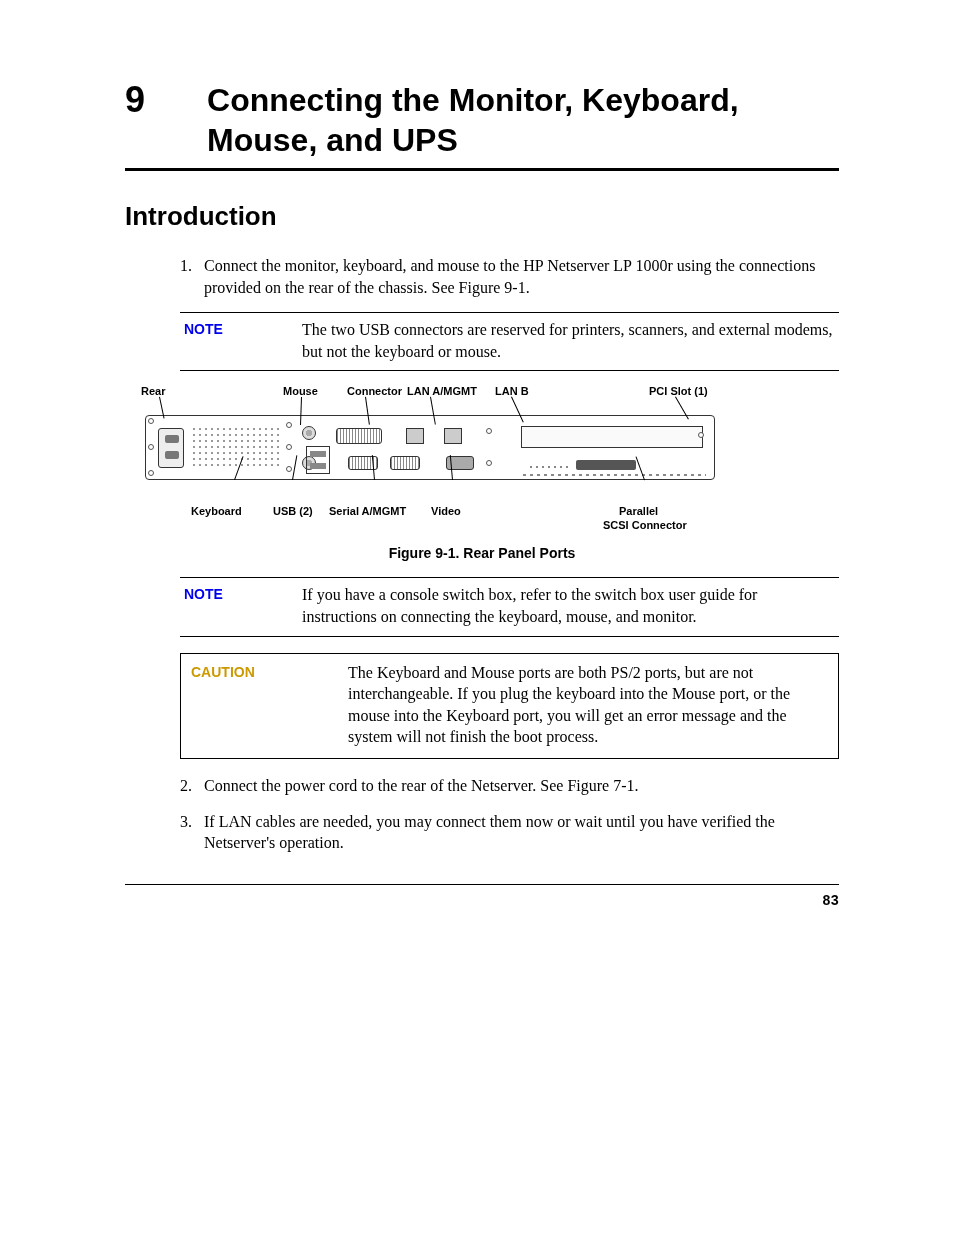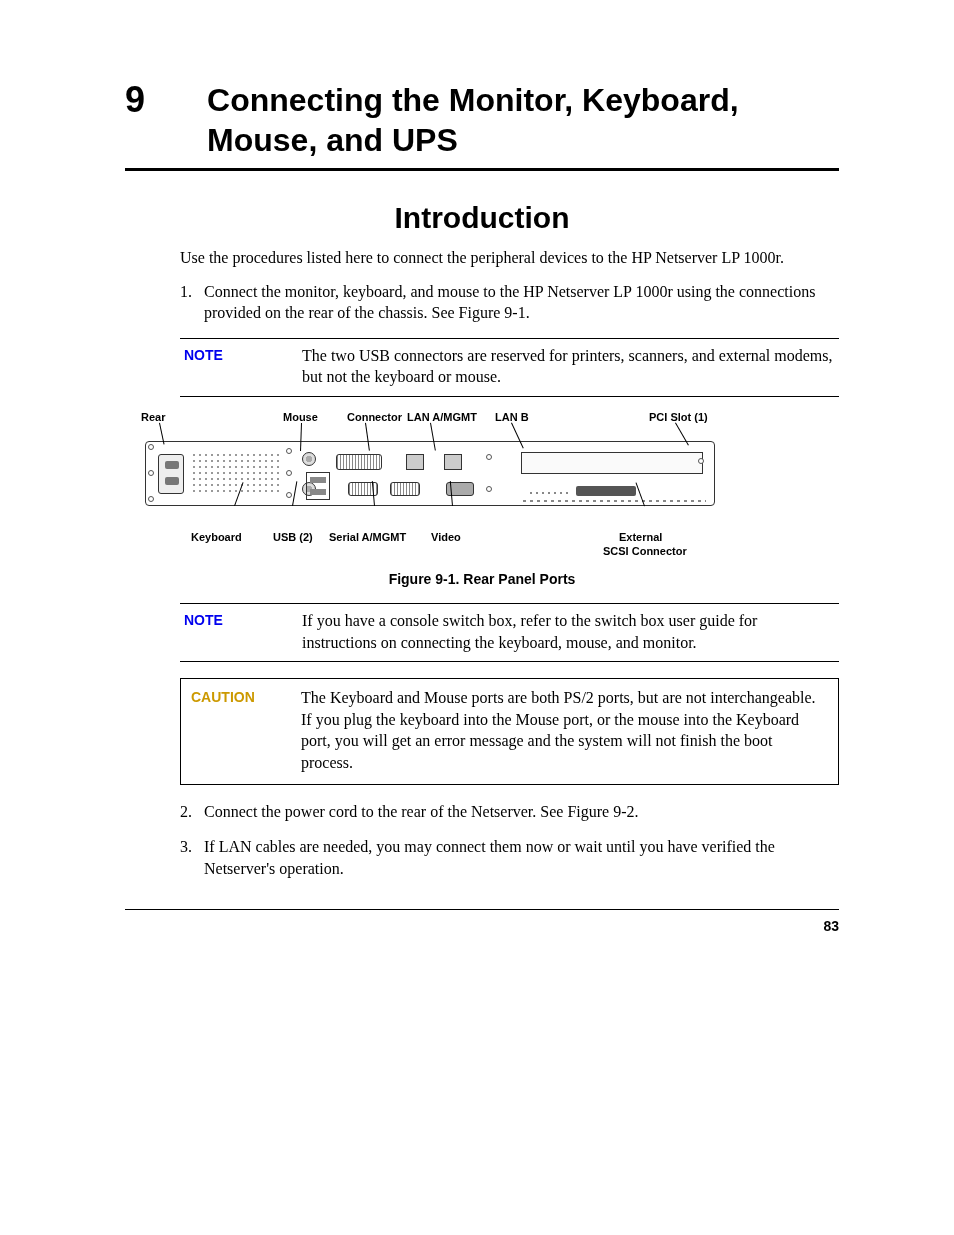--- a/index.html
+++ b/index.html
@@ -34,24 +34,23 @@
       line-height: 1.25;
       margin-left: 40px;
     }
     .thick-rule {
       border: none;
       border-top: 3px solid #000;
       margin: 8px 0 30px 0;
     }
     .section-heading {
       font-family: Arial, Helvetica, sans-serif;
-      font-size: 30px;
-      font-weight: bold;
-      margin-bottom: 12px;
-      text-align: center;
+      font-size: 26px;
+      font-weight: bold;
+      margin-bottom: 23px;
     }
     .intro-text {
       margin-left: 55px;
       font-size: 16px;
       line-height: 1.35;
       margin-bottom: 12px;
     }
     .ol-list {
       margin-left: 55px;
       font-size: 16px;
@@ -241,20 +240,21 @@
       margin: 6px 0 16px 0;
     }
 
     .caution-block {
       margin: 16px 0 16px 55px;
       border: 1.5px solid #000;
     }
     .caution-row {
       display: flex;
       padding: 8px 10px 10px 10px;
+      gap: 47px;
     }
     .caution-label {
       font-family: Arial, Helvetica, sans-serif;
       font-weight: bold;
       color: #cc9900;
       font-size: 14px;
       min-width: 110px;
       padding-top: 2px;
     }
     .caution-text {
@@ -262,41 +262,40 @@
       line-height: 1.35;
       flex: 1;
     }
 
     .footer-rule {
       border: none;
       border-top: 1.5px solid #000;
       margin-top: 30px;
     }
     .page-number {
-      font-family: Liberation Sans, sans-serif;
+      font-family: Liberation Mono, monospace;
       font-weight: bold;
       font-size: 14px;
       text-align: right;
       margin-top: 8px;
     }
   </style>
 </head>
 <body>
 
 <div class="page">
 
   <div class="chapter-header">
     <div class="chapter-number">9</div>
     <div class="chapter-title">Connecting the Monitor, Keyboard, Mouse, and UPS</div>
   </div>
   <hr class="thick-rule">
 
   <div class="section-heading">Introduction</div>
 
-  <p class="intro-text">Use the procedures listed here to connect the peripheral devices to the HP Netserver LP 1000r.</p>
 
   <ol class="ol-list">
     <li>
       <span class="ol-num">1.</span>
       <div class="li-body">
         <p>Connect the monitor, keyboard, and mouse to the HP Netserver LP 1000r using the connections provided on the rear of the chassis. See Figure 9-1.</p>
       </div>
     </li>
   </ol>
 
@@ -356,21 +355,21 @@
     <div class="lead" style="left:168px; top:95px; height:25px; transform:rotate(190deg)"></div>
     <div class="lead" style="left:250px; top:95px; height:25px; transform:rotate(175deg)"></div>
     <div class="lead" style="left:328px; top:95px; height:25px; transform:rotate(175deg)"></div>
     <div class="lead" style="left:520px; top:95px; height:25px; transform:rotate(160deg)"></div>
 
     <div class="labels-bottom">
       <span class="dlabel" style="left:66px">Keyboard</span>
       <span class="dlabel" style="left:148px">USB (2)</span>
       <span class="dlabel" style="left:204px">Serial A/MGMT</span>
       <span class="dlabel" style="left:306px">Video</span>
-      <span class="dlabel" style="left:494px">External</span>
+      <span class="dlabel" style="left:494px">Parallel</span>
       <span class="dlabel" style="left:478px; top:14px">SCSI Connector</span>
     </div>
   </div>
 
   <div class="figure-caption">Figure 9-1. Rear Panel Ports</div>
 
   <div class="note-block">
     <hr class="note-rule">
     <div class="note-row">
       <div class="note-label">NOTE</div>
@@ -383,21 +382,21 @@
     <div class="caution-row">
       <div class="caution-label">CAUTION</div>
       <div class="caution-text">The Keyboard and Mouse ports are both PS/2 ports, but are not interchangeable. If you plug the keyboard into the Mouse port, or the mouse into the Keyboard port, you will get an error message and the system will not finish the boot process.</div>
     </div>
   </div>
 
   <ol class="ol-list">
     <li>
       <span class="ol-num">2.</span>
       <div class="li-body">
-        <p>Connect the power cord to the rear of the Netserver. See Figure 9-2.</p>
+        <p>Connect the power cord to the rear of the Netserver. See Figure 7-1.</p>
       </div>
     </li>
     <li>
       <span class="ol-num">3.</span>
       <div class="li-body">
         <p>If LAN cables are needed, you may connect them now or wait until you have verified the Netserver's operation.</p>
       </div>
     </li>
   </ol>
 

